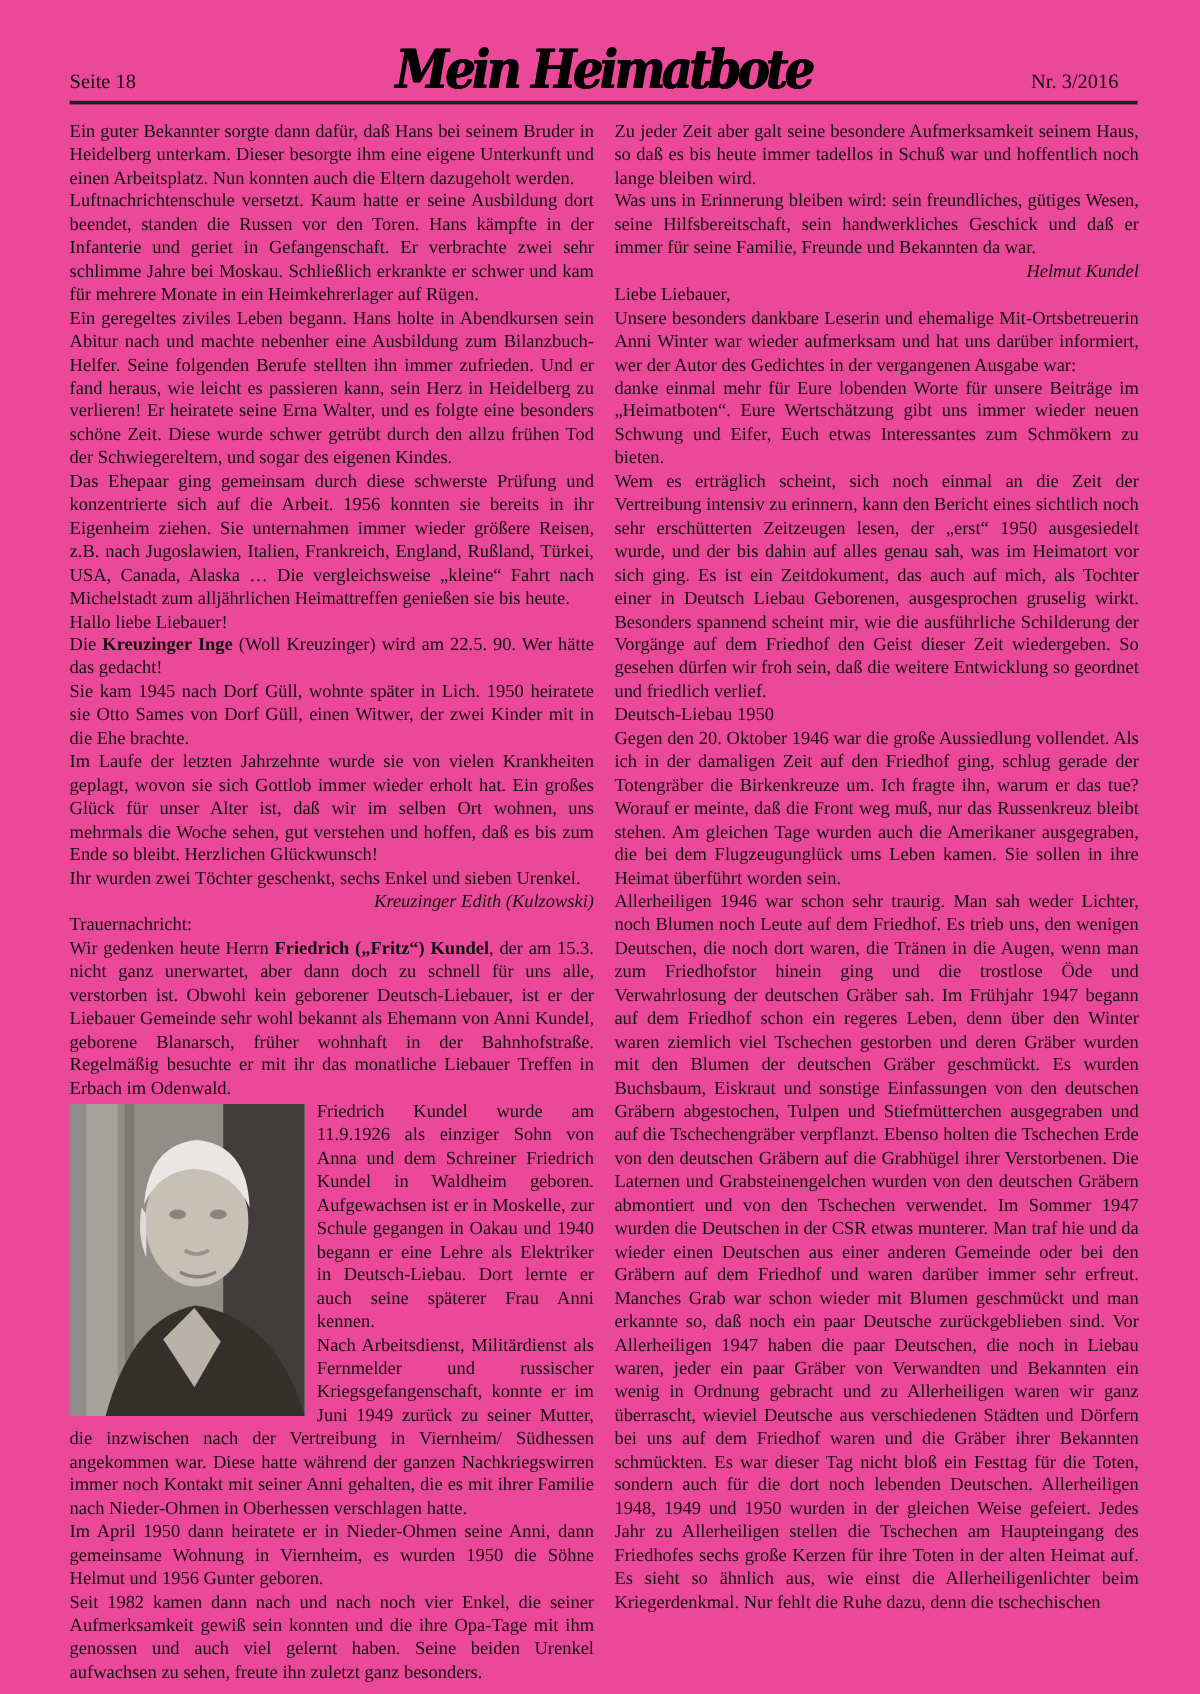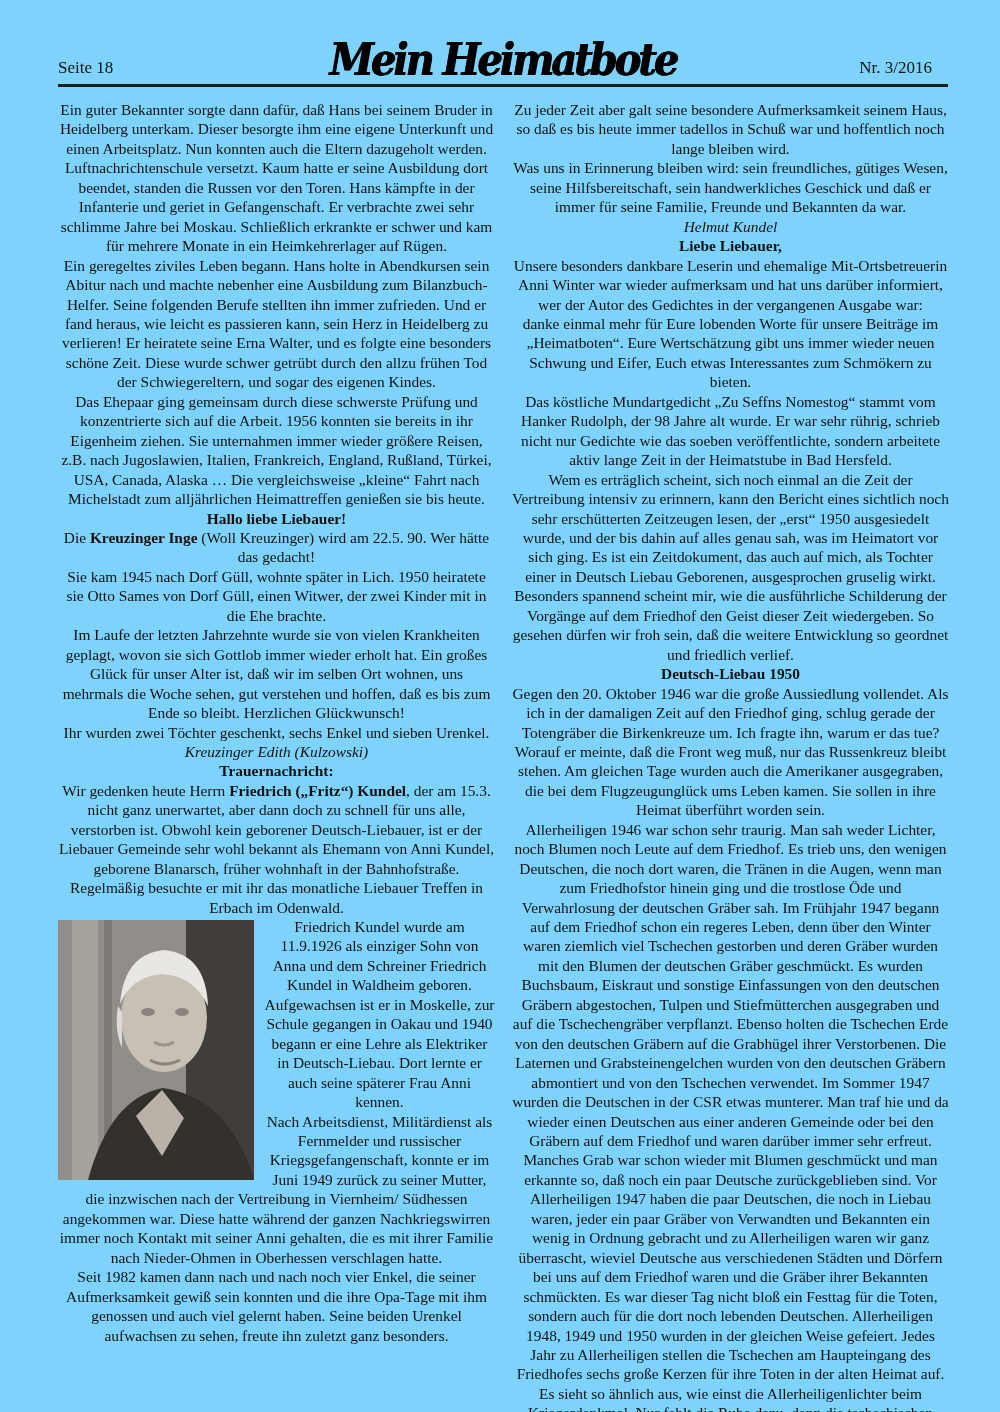--- a/index.html
+++ b/index.html
@@ -1,19 +1,19 @@
 <!DOCTYPE html>
 <html lang="de"><head>
 <meta charset="utf-8">
 <style>
   * { box-sizing: border-box; }
   html, body { margin: 0; padding: 0; background: #ffffff; }
   .page {
     width: 1000px; height: 1412px; margin: 0 auto;
-    background: #7dd3fc; color: #111;
+    background: #ec4899; color: #111;
     padding: 26px 52px 20px 58px;
     overflow: hidden;
     font-family: "Liberation Serif", serif;
   }
   
   .header { position: relative; height: 52px; }
   .page-label, .issue-label {
     position: absolute; bottom: 0; font-size: 17px; color: #111;
     font-family: "Liberation Serif", serif;
   }
@@ -28,22 +28,22 @@
     text-shadow: 0.6px 0 0 #000, -0.4px 0 0 #000;
   }
   .rule { border: none; border-top: 3px solid #1c1c1c; margin: 6px 0 0 0; }
   
   .columns { display: flex; gap: 17px; margin-top: 13px; }
   .col {
     width: 437px; flex: 0 0 437px;
     font-size: 15.4px; line-height: 19.45px;
     text-align: justify; hyphens: auto; -webkit-hyphens: auto;
   }
-  .col p { margin: 0; text-align: center; }
-  .heading { font-weight: bold; margin: 0; }
+  .col p { margin: 0; }
+  .heading { font-weight: normal; margin: 0; }
   .mt-sm { margin-top: 9px; }
   .mt-md { margin-top: 15px; }
   .sig { text-align: right; font-style: italic; }
   
   .photo {
     float: left; width: 196px; height: 260px;
     margin: 3px 10px 2px 0;
     background: #8d8a86; overflow: hidden; position: relative;
   }
   .photo svg { display: block; width: 100%; height: 100%; }
@@ -94,32 +94,32 @@
             <ellipse cx="90" cy="92" rx="7" ry="4" fill="#8a847c"></ellipse>
             <ellipse cx="124" cy="92" rx="7" ry="4" fill="#8a847c"></ellipse>
             <path d="M96,122 Q106,128 116,122" stroke="#9a948b" stroke-width="3" fill="none"></path>
             <path d="M92,140 Q106,148 122,140" stroke="#8a847c" stroke-width="3" fill="none"></path>
           </svg>
         </div>
         <p>Friedrich Kundel wurde am 11.9.1926 als einziger Sohn von Anna und dem Schreiner Friedrich Kundel in Waldheim geboren. Aufgewachsen ist er in Moskelle, zur Schule gegangen in Oakau und 1940 begann er eine Lehre als Elektriker in Deutsch-Liebau. Dort lernte er auch seine späterer Frau Anni kennen.</p>
         <p>Nach Arbeitsdienst, Militärdienst als Fernmelder und russischer Kriegsgefangenschaft, konnte er im Juni 1949 zurück zu seiner Mutter, die inzwischen nach der Vertreibung in Viernheim/ Südhessen angekommen war. Diese hatte während der ganzen Nachkriegswirren immer noch Kontakt mit seiner Anni gehalten, die es mit ihrer Familie nach Nieder-Ohmen in Oberhessen verschlagen hatte.</p>
       </div>
 
+      <p>Im April 1950 dann heiratete er in Nieder-Ohmen seine Anni, dann gemeinsame Wohnung in Viernheim, es wurden 1950 die Söhne Helmut und 1956 Gunter geboren.</p>
       <p>Seit 1982 kamen dann nach und nach noch vier Enkel, die seiner Aufmerksamkeit gewiß sein konnten und die ihre Opa-Tage mit ihm genossen und auch viel gelernt haben. Seine beiden Urenkel aufwachsen zu sehen, freute ihn zuletzt ganz besonders.</p>
     </div>
 
     <div class="col">
       <p>Zu jeder Zeit aber galt seine besondere Aufmerksamkeit seinem Haus, so daß es bis heute immer tadellos in Schuß war und hoffentlich noch lange bleiben wird.</p>
       <p>Was uns in Erinnerung bleiben wird:  sein freundliches, gütiges Wesen, seine Hilfsbereitschaft, sein handwerkliches Geschick und daß er immer für seine Familie, Freunde und Bekannten da war.</p>
       <p class="sig">Helmut Kundel</p>
 
       <p class="heading mt-sm">Liebe Liebauer,</p>
       <p>Unsere besonders dankbare Leserin und ehemalige Mit-Ortsbetreuerin Anni Winter war wieder aufmerksam und hat uns darüber informiert, wer der Autor des Gedichtes in der vergangenen Ausgabe war:</p>
       <p>danke einmal mehr für Eure lobenden Worte für unsere Beiträge im „Heimatboten“. Eure Wertschätzung gibt uns immer wieder neuen Schwung und Eifer, Euch etwas Interessantes zum Schmökern zu bieten.</p>
-      <p>Das köstliche Mundartgedicht „Zu Seffns Nomestog“ stammt vom Hanker Rudolph, der 98 Jahre alt wurde. Er war sehr rührig, schrieb nicht nur Gedichte wie das soeben veröffentlichte, sondern arbeitete aktiv lange Zeit in der Heimatstube in Bad Hersfeld.</p>
       <p>Wem es erträglich scheint, sich noch einmal an die Zeit der Vertreibung intensiv zu erinnern, kann den Bericht eines sichtlich noch sehr erschütterten Zeitzeugen lesen, der „erst“ 1950 ausgesiedelt wurde, und der bis dahin auf alles genau sah, was im Heimatort vor sich ging. Es ist ein Zeitdokument, das auch auf mich, als Tochter einer in Deutsch Liebau Geborenen, ausgesprochen gruselig wirkt. Besonders spannend scheint mir, wie die ausführliche Schilderung der Vorgänge auf dem Friedhof den Geist dieser Zeit wiedergeben. So gesehen dürfen wir froh sein, daß die weitere Entwicklung so geordnet und friedlich verlief.</p>
 
       <p class="heading mt-sm">Deutsch-Liebau 1950</p>
       <p>Gegen den 20. Oktober 1946 war die große Aussiedlung vollendet. Als ich in der damaligen Zeit auf den Friedhof ging, schlug gerade der Totengräber die Birkenkreuze um. Ich fragte ihn, warum er das tue? Worauf er meinte, daß die Front weg muß, nur das Russenkreuz bleibt stehen. Am gleichen Tage wurden auch die Amerikaner ausgegraben, die bei dem Flugzeugunglück ums Leben kamen. Sie sollen in ihre Heimat überführt worden sein.</p>
       <p>Allerheiligen 1946 war schon sehr traurig. Man sah weder Lichter, noch Blumen noch Leute auf dem Friedhof. Es trieb uns, den wenigen Deutschen, die noch dort waren, die Tränen in die Augen, wenn man zum Friedhofstor hinein ging und die trostlose Öde und Verwahrlosung der deutschen Gräber sah. Im Frühjahr 1947 begann auf dem Friedhof schon ein regeres Leben, denn über den Winter waren ziemlich viel Tschechen gestorben und deren Gräber wurden mit den Blumen der deutschen Gräber geschmückt. Es wurden Buchsbaum, Eiskraut und sonstige Einfassungen von den deutschen Gräbern abgestochen, Tulpen und Stiefmütterchen ausgegraben und auf die Tschechengräber verpflanzt. Ebenso holten die Tschechen Erde von den deutschen Gräbern auf die Grabhügel ihrer Verstorbenen. Die Laternen und Grabsteinengelchen wurden von den deutschen Gräbern abmontiert und von den Tschechen verwendet. Im Sommer 1947 wurden die Deutschen in der CSR etwas munterer. Man traf hie und da wieder einen Deutschen aus einer anderen Gemeinde oder bei den Gräbern auf dem Friedhof und waren darüber immer sehr erfreut. Manches Grab war schon wieder mit Blumen geschmückt und man erkannte so, daß noch ein paar Deutsche zurückgeblieben sind. Vor Allerheiligen 1947 haben die paar Deutschen, die noch in Liebau waren, jeder ein paar Gräber von Verwandten und Bekannten ein wenig in Ordnung gebracht und zu Allerheiligen waren wir ganz überrascht, wieviel Deutsche aus verschiedenen Städten und Dörfern bei uns auf dem Friedhof waren und die Gräber ihrer Bekannten schmückten. Es war dieser Tag nicht bloß ein Festtag für die Toten, sondern auch für die dort noch lebenden Deutschen. Allerheiligen 1948, 1949 und 1950 wurden in der gleichen Weise gefeiert. Jedes Jahr zu Allerheiligen stellen die Tschechen am Haupteingang des Friedhofes sechs große Kerzen für ihre Toten in der alten Heimat auf. Es sieht so ähnlich aus, wie einst die Allerheiligenlichter beim Kriegerdenkmal. Nur fehlt die Ruhe dazu, denn die tschechischen</p>
     </div>
 
   </div>
 </div>
 

